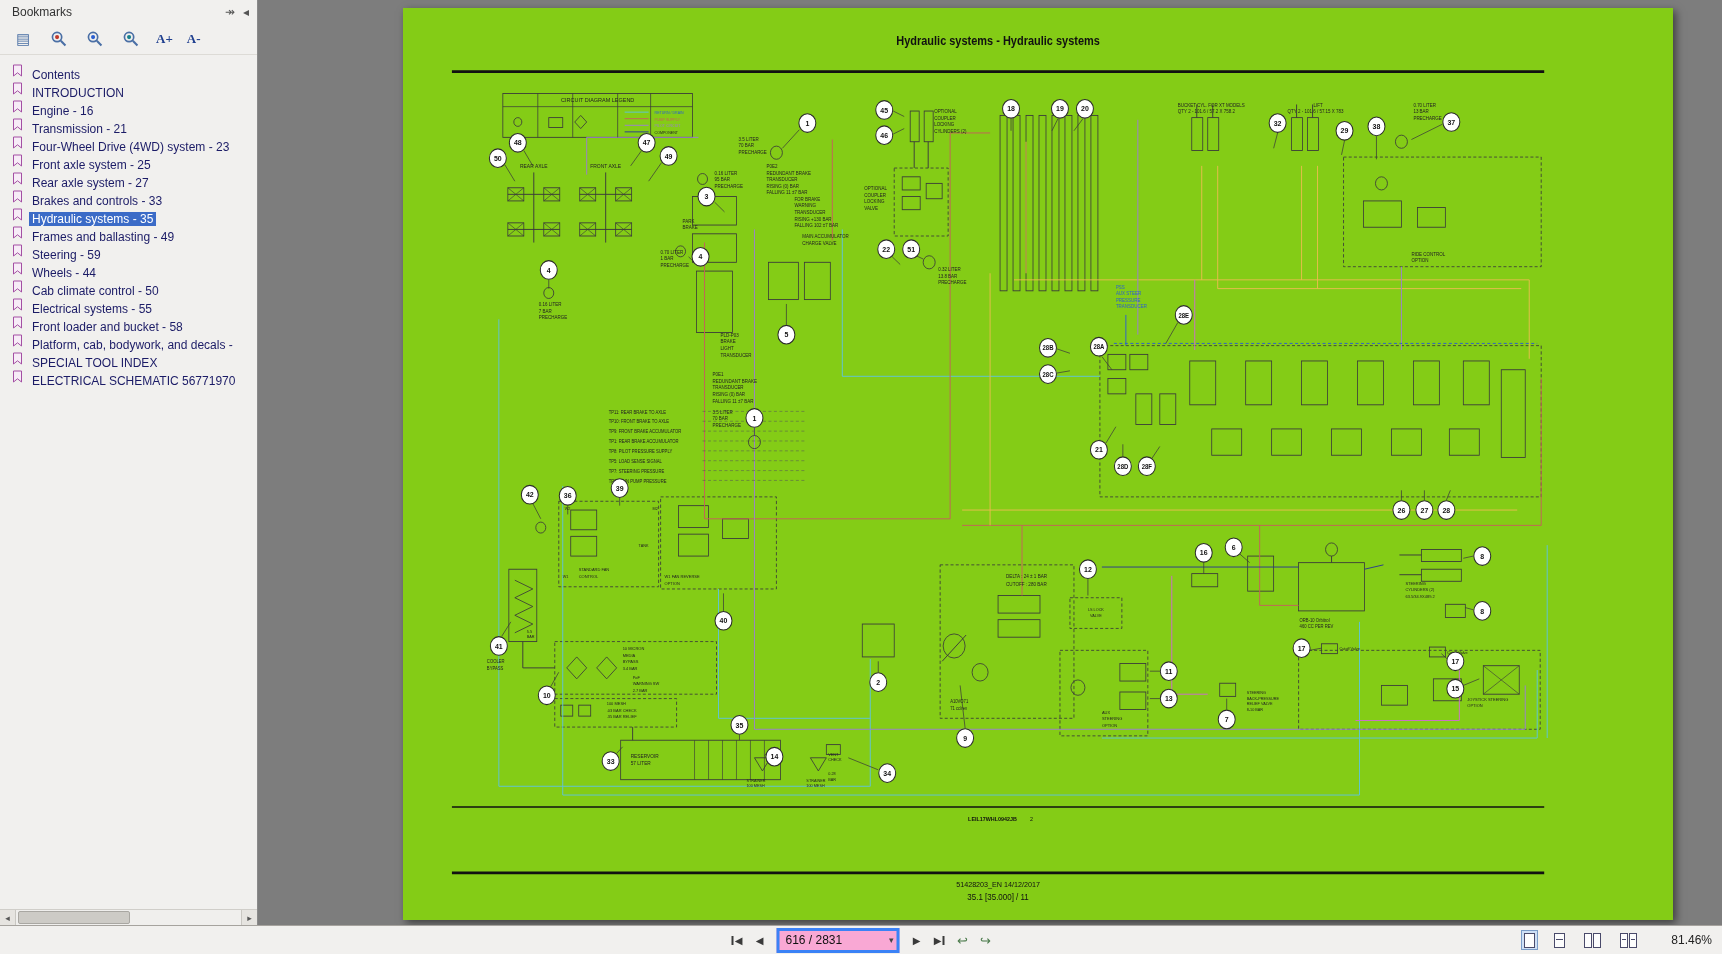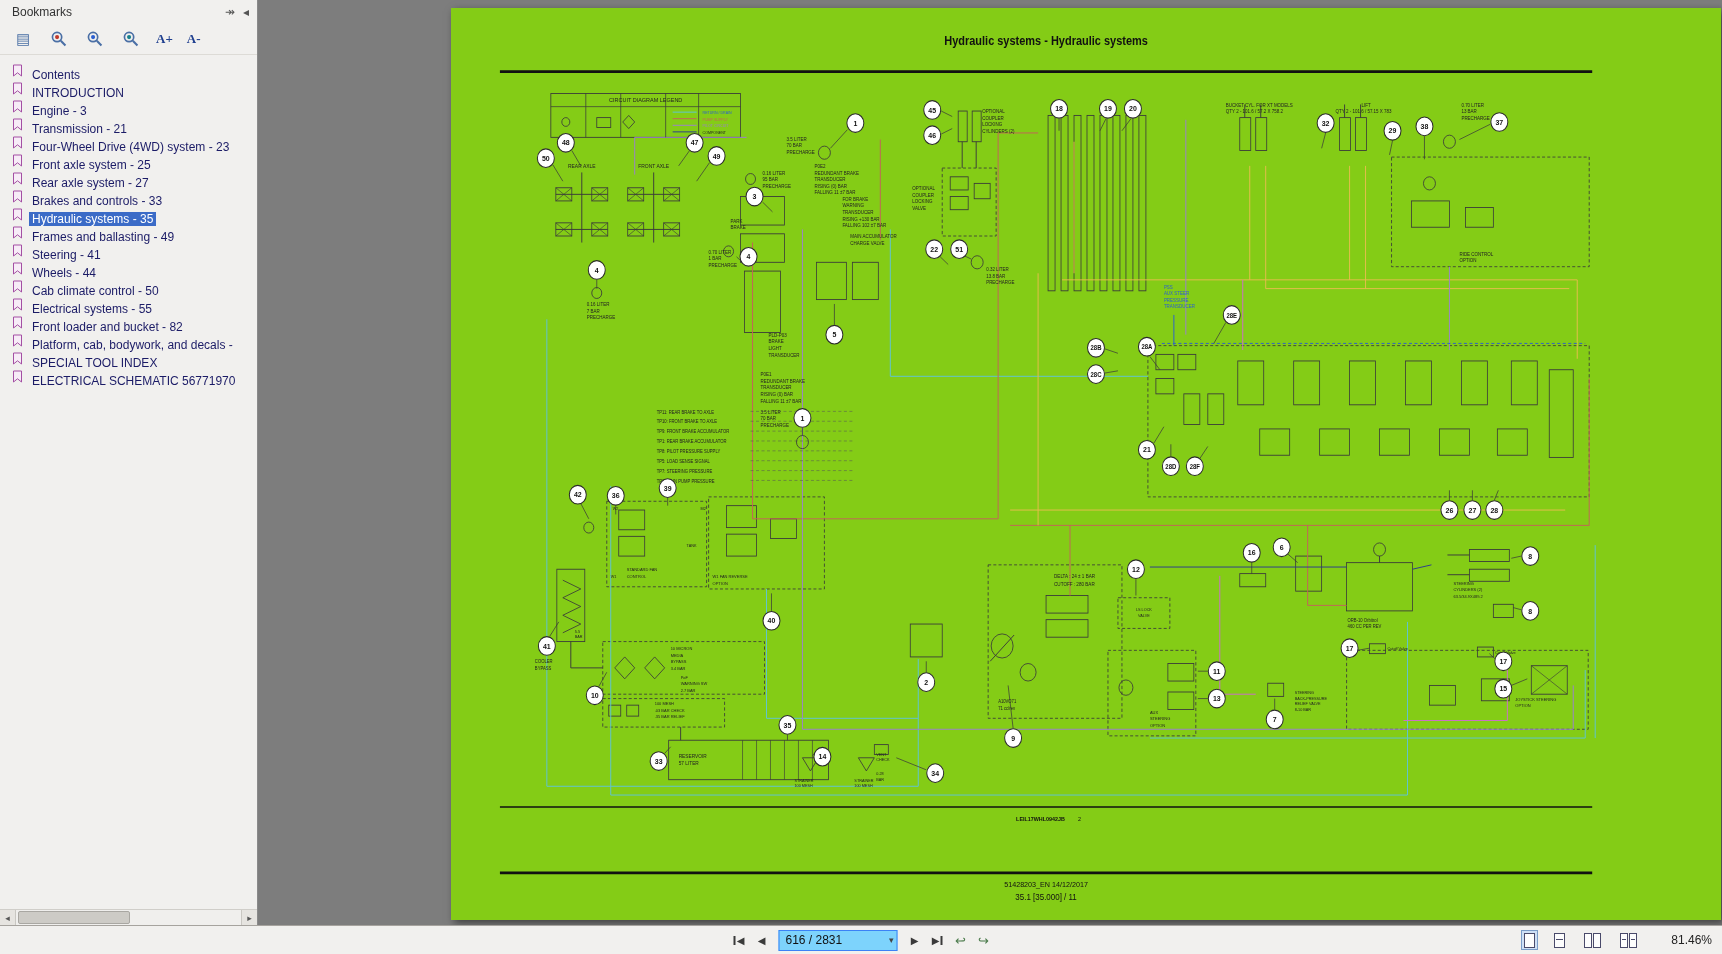--- a/index.html
+++ b/index.html
@@ -1,18 +1,18 @@
 <!DOCTYPE html>
 <html><head>
 <meta charset="utf-8">
 <style>
   html,body{margin:0;padding:0;}
   body{width:1722px;height:954px;overflow:hidden;background:#7d7d7d;font-family:"Liberation Sans",sans-serif;}
   .app{width:1722px;height:954px;display:flex;flex-direction:column;}
-  .content-row{flex:1;display:flex;min-height:0;gap:48px;}
+  .content-row{flex:1;display:flex;min-height:0;}
 
   
   .sidebar{width:257px;background:#f1f0ee;border-right:1px solid #8a8a8a;display:flex;flex-direction:column;flex:0 0 auto;}
   .sidebar-header{height:24px;display:flex;align-items:center;justify-content:space-between;padding:0 8px 0 12px;font-size:12px;color:#333;}
   .hdr-icons{display:flex;gap:8px;color:#555;font-size:12px;}
   .hicon{cursor:pointer;}
   .sidebar-toolbar{height:30px;display:flex;align-items:center;gap:14px;padding:0 12px;border-bottom:1px solid #dddbd6;}
   .tb-btn{background:none;border:none;padding:0;margin:0;cursor:pointer;display:flex;align-items:center;justify-content:center;width:22px;height:22px;}
   .tb-btn.txt{font-size:13px;font-weight:bold;color:#1f3f8f;font-family:"Liberation Serif",serif;width:auto;}
   .opt-glyph{color:#4a6fa5;font-size:15px;}
@@ -32,21 +32,21 @@
   .pdf-page{position:absolute;left:145px;top:8px;width:1270px;height:912px;background:#84cc16;box-shadow:3px 3px 8px rgba(0,0,0,0.5);}
   .page-svg{position:absolute;left:0;top:0;width:100%;height:100%;}
   .page-svg text{font-family:"Liberation Sans",sans-serif;}
 
   
   .statusbar{height:28px;background:#f1f0ee;border-top:1px solid #a6a39e;position:relative;display:flex;align-items:center;flex:0 0 auto;}
   .nav-center{position:absolute;left:50%;transform:translateX(-50%);display:flex;align-items:center;gap:3px;}
   .nav-btn{background:none;border:none;height:20px;min-width:20px;display:flex;align-items:center;justify-content:center;color:#3a3a3a;font-size:10px;cursor:pointer;padding:0 2px;}
   .nav-btn .vbar{display:inline-block;width:2px;height:9px;background:#3a3a3a;margin:0 1px;}
   .nav-btn.view{color:#4a7a4a;font-size:13px;}
-  .page-field{width:108px;height:19px;background:#7dd3fc;border:1px solid #3b82f6;display:flex;align-items:center;justify-content:space-between;font-size:12px;color:#111;padding:0 3px 0 6px;margin:0 4px;cursor:text;}
+  .page-field{width:108px;height:19px;background:#f9a8d4;border:3px solid #3b82f6;display:flex;align-items:center;justify-content:space-between;font-size:12px;color:#111;padding:0 3px 0 6px;margin:0 4px;cursor:text;}
   .page-field .dd{color:#444;font-size:9px;cursor:pointer;}
   .view-group{position:absolute;right:10px;display:flex;align-items:center;gap:13px;}
   .vm-btn{background:none;border:1px solid transparent;height:20px;display:flex;align-items:center;justify-content:center;gap:1px;cursor:pointer;padding:1px 2px;}
   .vm-btn.active{background:#cfe0f5;border:1px solid #7a9cc8;}
   .vm-page{display:inline-block;width:9px;height:13px;border:1px solid #4a4a6a;background:#fdfdfd;position:relative;}
   .vm-page.half{width:6px;}
   .vm-page.lines::after{content:"";position:absolute;left:1px;right:1px;top:5px;border-top:1px solid #4a4a6a;}
   .zoom-label{font-size:12px;color:#222;margin-left:18px;}
 </style>
 </head>
@@ -101,21 +101,21 @@
           <div class="bm-row">
             <svg class="bm-icon" viewBox="0 0 11 13">
               <path d="M1.5 1 h8 v11 l-4 -3.2 L1.5 12 z" fill="#f7ecf7" stroke="#a44fa4" stroke-width="1"></path>
             </svg>
             <span class="bm-label">INTRODUCTION</span>
           </div>
           <div class="bm-row">
             <svg class="bm-icon" viewBox="0 0 11 13">
               <path d="M1.5 1 h8 v11 l-4 -3.2 L1.5 12 z" fill="#f7ecf7" stroke="#a44fa4" stroke-width="1"></path>
             </svg>
-            <span class="bm-label">Engine - 3</span>
+            <span class="bm-label">Engine - 16</span>
           </div>
           <div class="bm-row">
             <svg class="bm-icon" viewBox="0 0 11 13">
               <path d="M1.5 1 h8 v11 l-4 -3.2 L1.5 12 z" fill="#f7ecf7" stroke="#a44fa4" stroke-width="1"></path>
             </svg>
             <span class="bm-label">Transmission - 21</span>
           </div>
           <div class="bm-row">
             <svg class="bm-icon" viewBox="0 0 11 13">
               <path d="M1.5 1 h8 v11 l-4 -3.2 L1.5 12 z" fill="#f7ecf7" stroke="#a44fa4" stroke-width="1"></path>
@@ -149,21 +149,21 @@
           <div class="bm-row">
             <svg class="bm-icon" viewBox="0 0 11 13">
               <path d="M1.5 1 h8 v11 l-4 -3.2 L1.5 12 z" fill="#f7ecf7" stroke="#a44fa4" stroke-width="1"></path>
             </svg>
             <span class="bm-label">Frames and ballasting - 49</span>
           </div>
           <div class="bm-row">
             <svg class="bm-icon" viewBox="0 0 11 13">
               <path d="M1.5 1 h8 v11 l-4 -3.2 L1.5 12 z" fill="#f7ecf7" stroke="#a44fa4" stroke-width="1"></path>
             </svg>
-            <span class="bm-label">Steering - 41</span>
+            <span class="bm-label">Steering - 59</span>
           </div>
           <div class="bm-row">
             <svg class="bm-icon" viewBox="0 0 11 13">
               <path d="M1.5 1 h8 v11 l-4 -3.2 L1.5 12 z" fill="#f7ecf7" stroke="#a44fa4" stroke-width="1"></path>
             </svg>
             <span class="bm-label">Wheels - 44</span>
           </div>
           <div class="bm-row">
             <svg class="bm-icon" viewBox="0 0 11 13">
               <path d="M1.5 1 h8 v11 l-4 -3.2 L1.5 12 z" fill="#f7ecf7" stroke="#a44fa4" stroke-width="1"></path>
@@ -173,21 +173,21 @@
           <div class="bm-row">
             <svg class="bm-icon" viewBox="0 0 11 13">
               <path d="M1.5 1 h8 v11 l-4 -3.2 L1.5 12 z" fill="#f7ecf7" stroke="#a44fa4" stroke-width="1"></path>
             </svg>
             <span class="bm-label">Electrical systems - 55</span>
           </div>
           <div class="bm-row">
             <svg class="bm-icon" viewBox="0 0 11 13">
               <path d="M1.5 1 h8 v11 l-4 -3.2 L1.5 12 z" fill="#f7ecf7" stroke="#a44fa4" stroke-width="1"></path>
             </svg>
-            <span class="bm-label">Front loader and bucket - 82</span>
+            <span class="bm-label">Front loader and bucket - 58</span>
           </div>
           <div class="bm-row">
             <svg class="bm-icon" viewBox="0 0 11 13">
               <path d="M1.5 1 h8 v11 l-4 -3.2 L1.5 12 z" fill="#f7ecf7" stroke="#a44fa4" stroke-width="1"></path>
             </svg>
             <span class="bm-label">Platform, cab, bodywork, and decals -</span>
           </div>
           <div class="bm-row">
             <svg class="bm-icon" viewBox="0 0 11 13">
               <path d="M1.5 1 h8 v11 l-4 -3.2 L1.5 12 z" fill="#f7ecf7" stroke="#a44fa4" stroke-width="1"></path>

